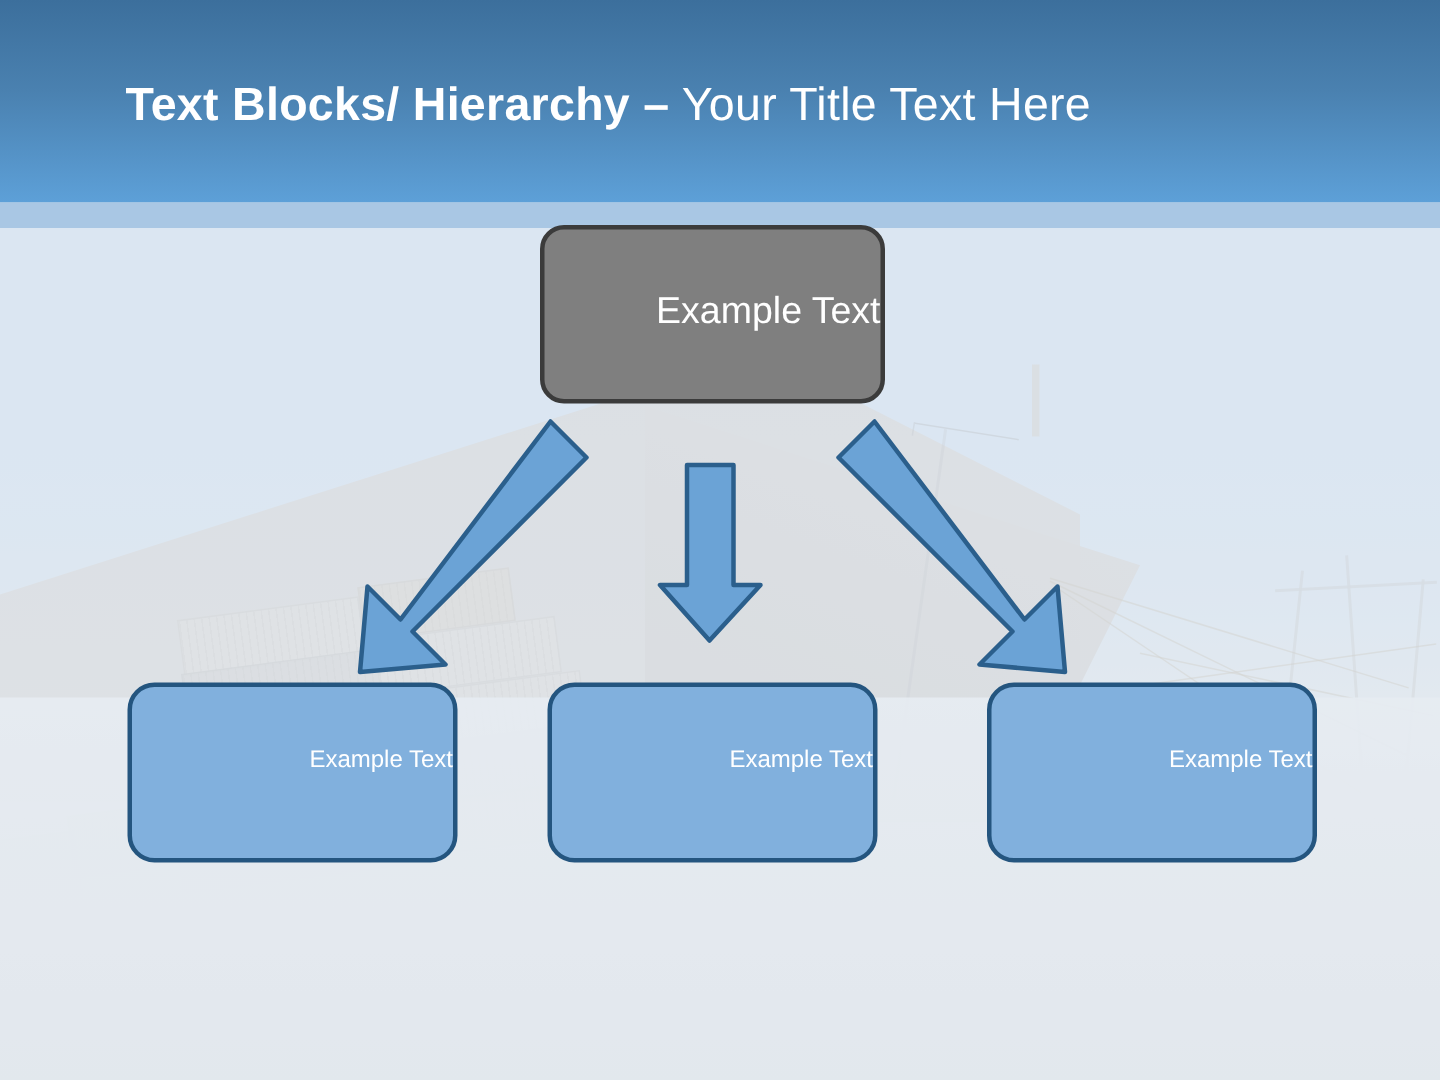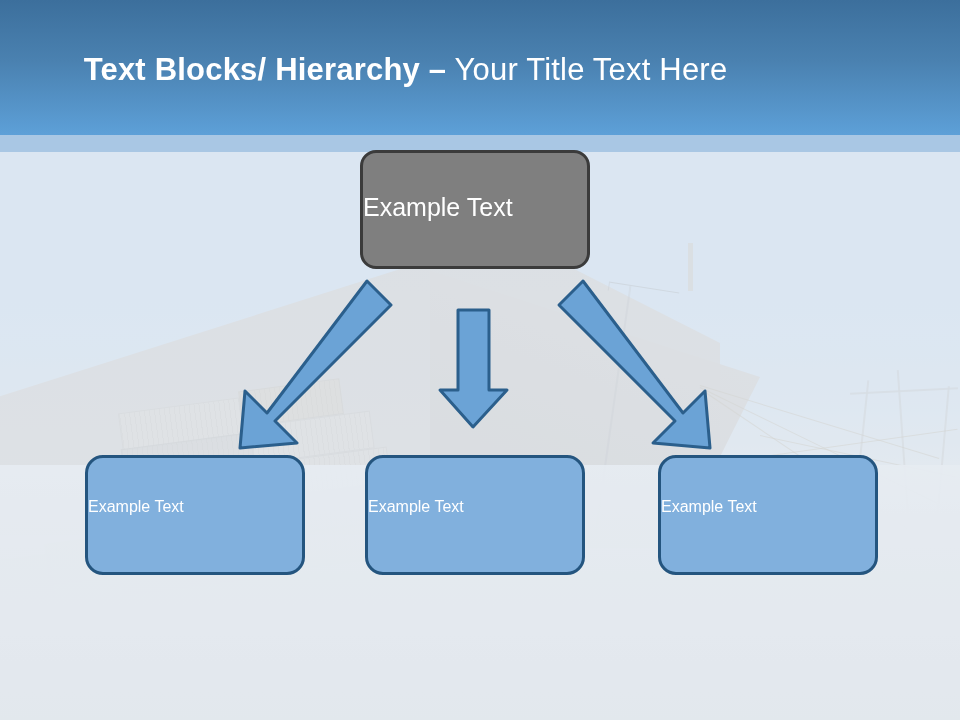--- a/index.html
+++ b/index.html
@@ -160,21 +160,21 @@
   }
   .slide-title .t-strong { font-weight: bold; }
   .slide-title .t-rest   { font-weight: normal; }
 
   
   .node {
     position: absolute;
     box-sizing: border-box;
     display: flex;
     align-items: center;
-    justify-content: flex-start;
+    justify-content: flex-end;
     color: #ffffff;
     text-align: center;
   }
   .node-root {
     left: 360px;
     top: 150px;
     width: 230px;
     height: 119px;
     background: #7f7f7f;
     border: 3px solid #3b3b3b;

